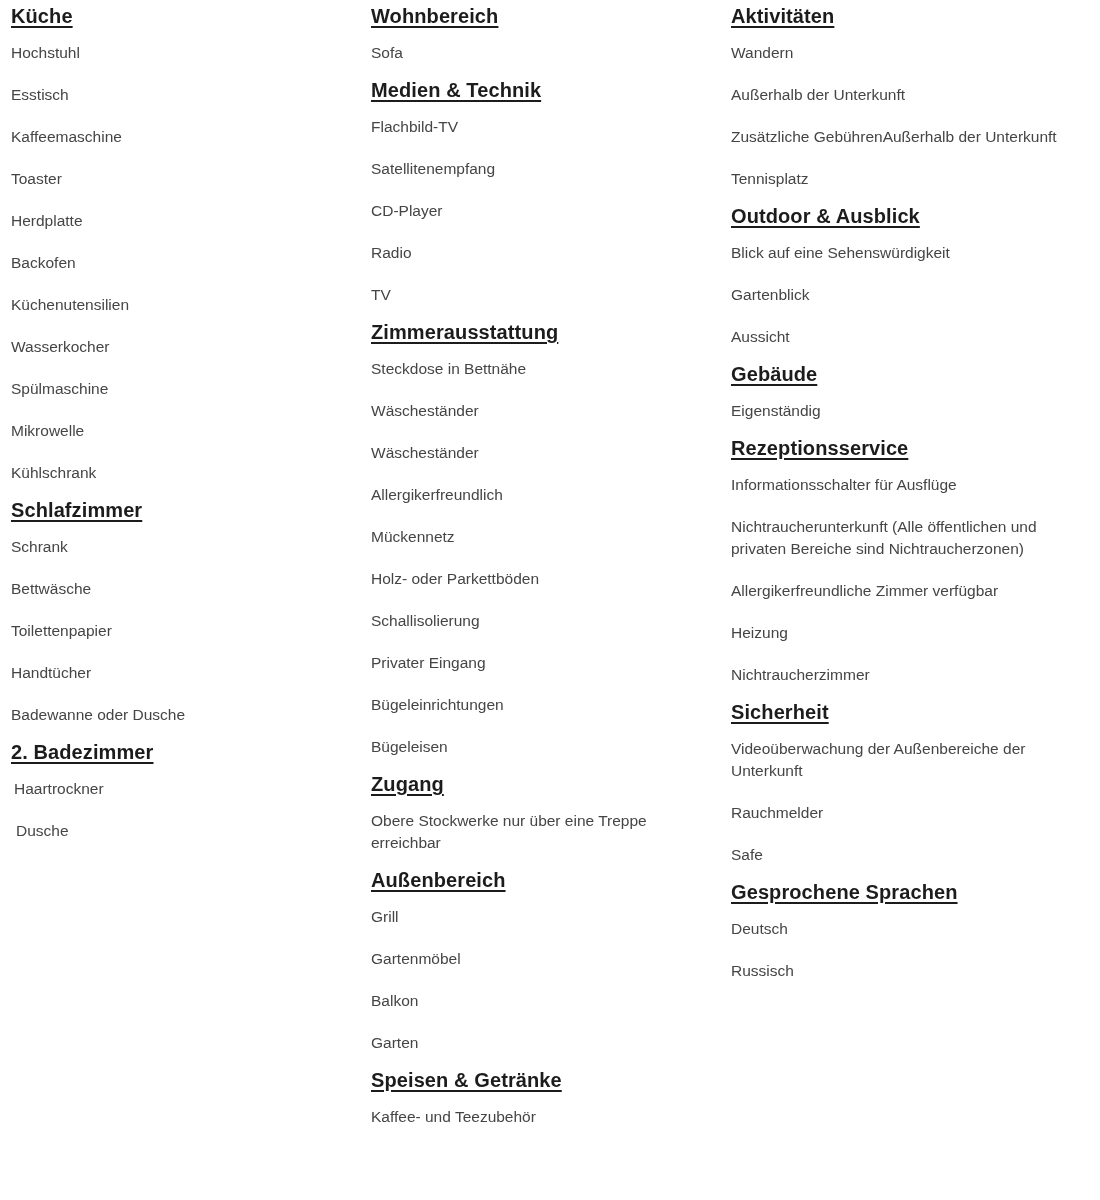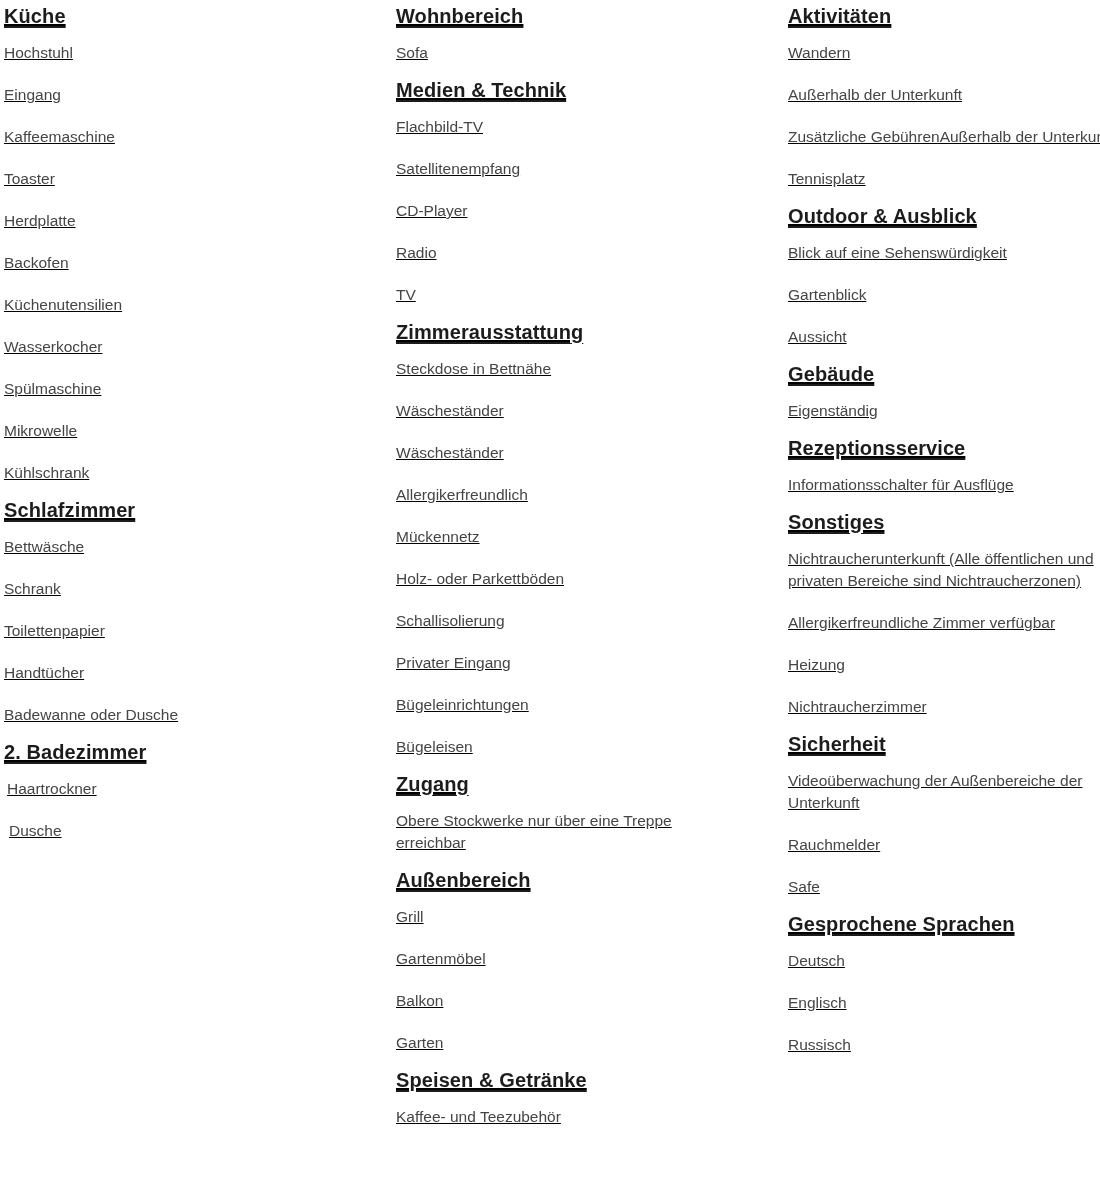--- a/index.html
+++ b/index.html
@@ -9,24 +9,23 @@
   }
   body {
     width: 1100px;
     height: 1200px;
     overflow: hidden;
     font-family: "Liberation Sans", "DejaVu Sans", sans-serif;
   }
   .amenities {
     display: grid;
     grid-template-columns: 340px 340px 336px;
-    column-gap: 52px;
-    padding-left: 4px;
+    column-gap: 20px;
+    padding-left: 11px;
     align-items: start;
-    text-decoration: underline;
   }
   .col {
     min-width: 0;
   }
   .section-title {
     font-size: 20px;
     line-height: 26px;
     font-weight: 700;
     color: #1c1c1c;
     margin: 3px 0;
@@ -45,35 +44,35 @@
   }
 </style>
 </head>
 <body>
 
 <main class="amenities">
   <div class="col">
       <section>
         <h3 class="section-title"><span class="title-text">Küche</span></h3>
         <div class="amenity-item">Hochstuhl</div>
-        <div class="amenity-item">Eingang</div>
+        <div class="amenity-item">Esstisch</div>
         <div class="amenity-item">Kaffeemaschine</div>
         <div class="amenity-item">Toaster</div>
         <div class="amenity-item">Herdplatte</div>
         <div class="amenity-item">Backofen</div>
         <div class="amenity-item">Küchenutensilien</div>
         <div class="amenity-item">Wasserkocher</div>
         <div class="amenity-item">Spülmaschine</div>
         <div class="amenity-item">Mikrowelle</div>
         <div class="amenity-item">Kühlschrank</div>
       </section>
       <section>
         <h3 class="section-title"><span class="title-text">Schlafzimmer</span></h3>
+        <div class="amenity-item">Schrank</div>
         <div class="amenity-item">Bettwäsche</div>
-        <div class="amenity-item">Schrank</div>
       </section>
       <section>
         <div class="amenity-item">Toilettenpapier</div>
         <div class="amenity-item">Handtücher</div>
         <div class="amenity-item">Badewanne oder Dusche</div>
       </section>
       <section>
         <h3 class="section-title"><span class="title-text">2. Badezimmer</span></h3>
         <div class="amenity-item" style="padding-left: 3px;">Haartrockner</div>
         <div class="amenity-item" style="padding-left: 5px;">Dusche</div>
@@ -137,32 +136,30 @@
       </section>
       <section>
         <h3 class="section-title"><span class="title-text">Gebäude</span></h3>
         <div class="amenity-item">Eigenständig</div>
       </section>
       <section>
         <h3 class="section-title"><span class="title-text">Rezeptionsservice</span></h3>
         <div class="amenity-item">Informationsschalter für Ausflüge</div>
       </section>
       <section>
-        <h3 class="section-title"><span class="title-text">Sonstiges</span></h3>
         <div class="amenity-item">Nichtraucherunterkunft (Alle öffentlichen und privaten Bereiche sind Nichtraucherzonen)</div>
         <div class="amenity-item">Allergikerfreundliche Zimmer verfügbar</div>
         <div class="amenity-item">Heizung</div>
         <div class="amenity-item">Nichtraucherzimmer</div>
       </section>
       <section>
         <h3 class="section-title"><span class="title-text">Sicherheit</span></h3>
         <div class="amenity-item">Videoüberwachung der Außenbereiche der Unterkunft</div>
         <div class="amenity-item">Rauchmelder</div>
         <div class="amenity-item">Safe</div>
       </section>
       <section>
         <h3 class="section-title"><span class="title-text">Gesprochene Sprachen</span></h3>
         <div class="amenity-item">Deutsch</div>
-        <div class="amenity-item">Englisch</div>
         <div class="amenity-item">Russisch</div>
       </section>
     </div>
 </main>
 
 </body></html>

